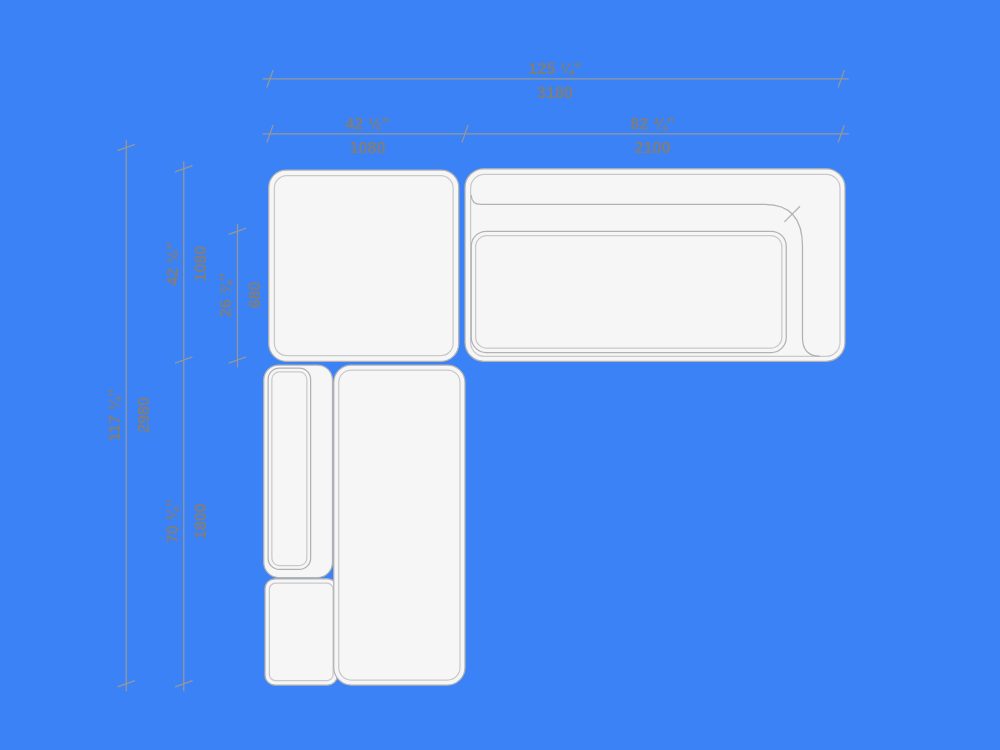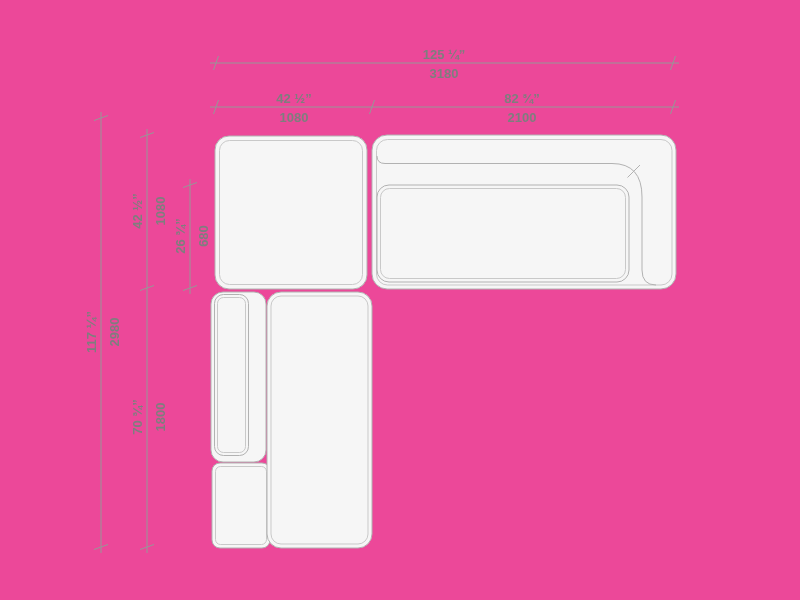--- a/index.html
+++ b/index.html
@@ -1,20 +1,20 @@
 <!DOCTYPE html>
 <html><head>
 <meta charset="utf-8">
 <style>
   html, body { margin: 0; padding: 0; }
   .stage {
     position: relative;
     width: 800px;
     height: 600px;
-    background: #ec4899;
+    background: #3b82f6;
     overflow: hidden;
     font-family: "Liberation Sans", sans-serif;
   }
   .stage svg { position: absolute; left: 0; top: 0; }
   
   .sofa  { fill: #f6f6f6; stroke: #b2b2b2; stroke-width: 1; }
   .inner { fill: none;    stroke: #c9c9c9; stroke-width: 1; }
   .line  { fill: none;    stroke: #b2b2b2; stroke-width: 1; }
   
   .dim     { stroke: #979797; stroke-width: 1; fill: none; }

